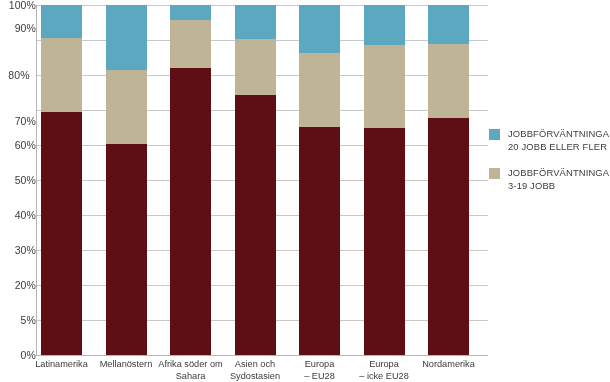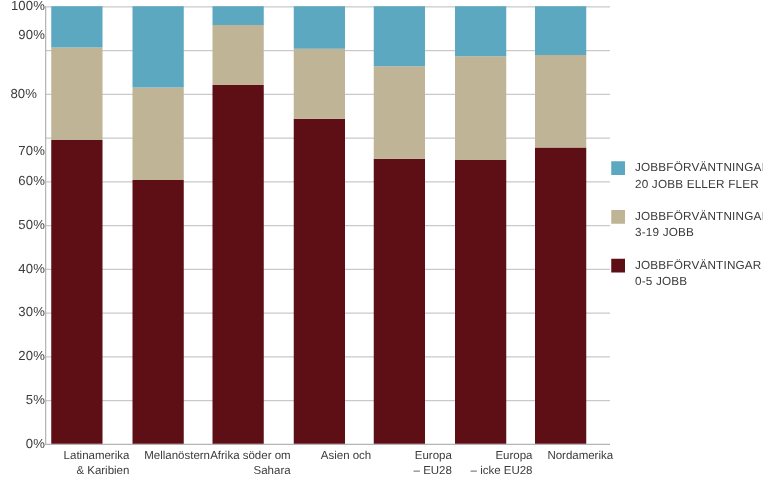--- a/index.html
+++ b/index.html
@@ -86,21 +86,21 @@
     position: absolute;
     left: 0;
     width: 41px;
   }
 
   
   .xlabel {
     position: absolute;
     top: 359px;
     width: 84px;
-    text-align: right;
+    text-align: center;
     font-size: 9.2px;
     line-height: 11.5px;
     color: #3b3b3b;
   }
   .xlabel span { display: block; white-space: nowrap; }
 
   
   .legend {
     position: absolute;
     left: 489px;
@@ -198,31 +198,31 @@
       <div class="bar-group" style="left: 392px; height: 350px;">
         <div class="seg" style="background: rgb(94, 15, 22); height: 237.3px; bottom: 0px;"></div>
         <div class="seg" style="background: rgb(191, 180, 150); height: 73.85px; bottom: 237.3px;"></div>
         <div class="seg" style="background: rgb(91, 168, 192); height: 38.85px; bottom: 311.15px;"></div>
       </div>
     </div>
 
   <div id="xlabels">
       <div class="xlabel" style="left: 19.5px;">
         <span>Latinamerika</span>
-        <span>&amp; Karibien</span>
       </div>
       <div class="xlabel" style="left: 84px;">
         <span>Mellanöstern</span>
       </div>
       <div class="xlabel" style="left: 148.5px;">
         <span>Afrika söder om</span>
         <span>Sahara</span>
       </div>
       <div class="xlabel" style="left: 213px;">
         <span>Asien och</span>
+        <span>Sydostasien</span>
       </div>
       <div class="xlabel" style="left: 277.5px;">
         <span>Europa</span>
         <span>– EU28</span>
       </div>
       <div class="xlabel" style="left: 342px;">
         <span>Europa</span>
         <span>– icke EU28</span>
       </div>
       <div class="xlabel" style="left: 406.5px;">
@@ -234,20 +234,15 @@
       <div class="legend-item">
         <span class="legend-swatch" style="background: rgb(91, 168, 192);"></span>
         <span class="legend-l1">JOBBFÖRVÄNTNINGAR</span>
         <span class="legend-l2">20 JOBB ELLER FLER</span>
       </div>
       <div class="legend-item">
         <span class="legend-swatch" style="background: rgb(191, 180, 150);"></span>
         <span class="legend-l1">JOBBFÖRVÄNTNINGAR</span>
         <span class="legend-l2">3-19 JOBB</span>
       </div>
-      <div class="legend-item">
-        <span class="legend-swatch" style="background: rgb(94, 15, 22);"></span>
-        <span class="legend-l1">JOBBFÖRVÄNTINGAR</span>
-        <span class="legend-l2">0-5 JOBB</span>
-      </div>
     </div>
 
 </div>
 
 </body></html>

